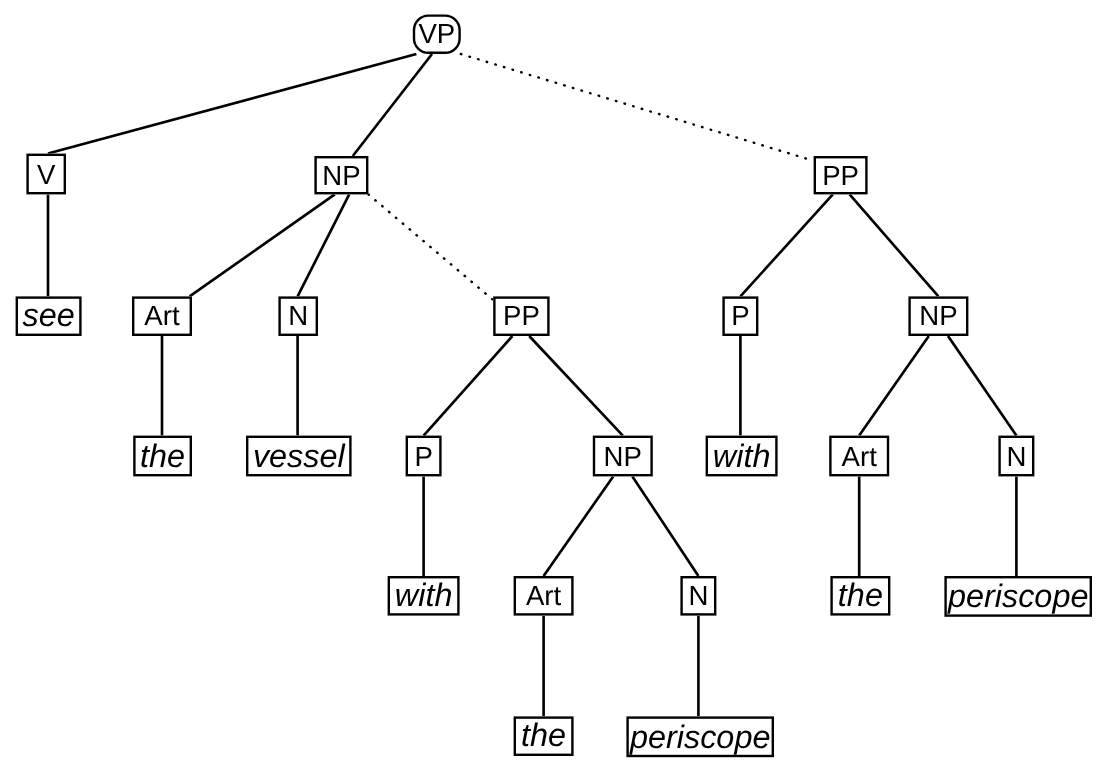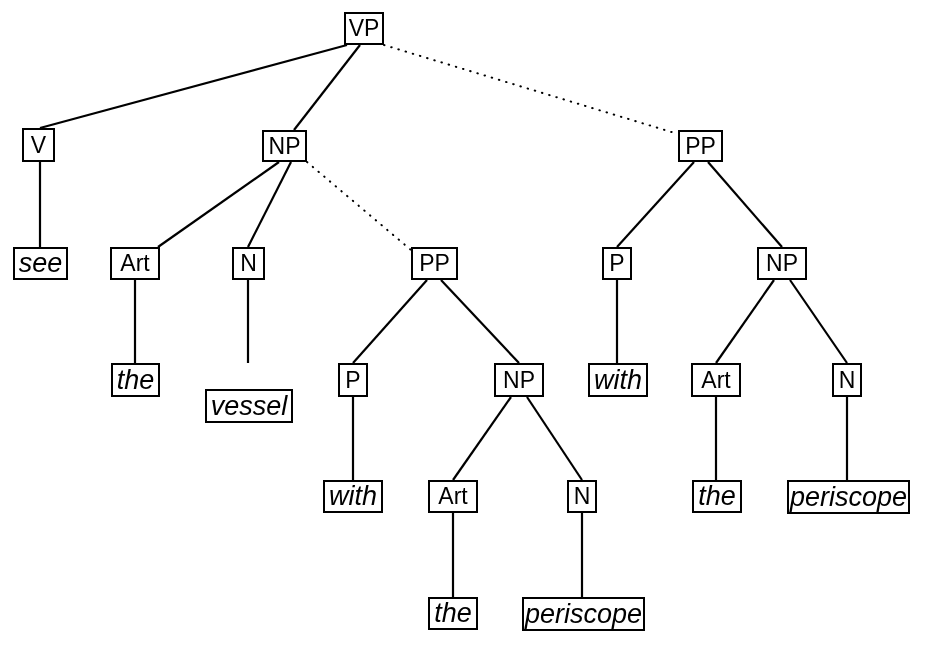--- a/index.html
+++ b/index.html
@@ -66,32 +66,32 @@
       <line x1="582" y1="513" x2="582" y2="597" stroke="#000000" stroke-width="2.2"></line>
       <line x1="694" y1="162" x2="617" y2="247" stroke="#000000" stroke-width="2.2"></line>
       <line x1="708" y1="162" x2="782" y2="247" stroke="#000000" stroke-width="2.2"></line>
       <line x1="617" y1="280" x2="617" y2="363" stroke="#000000" stroke-width="2.2"></line>
       <line x1="774" y1="280" x2="716" y2="363" stroke="#000000" stroke-width="2.2"></line>
       <line x1="790" y1="280" x2="847" y2="363" stroke="#000000" stroke-width="2.2"></line>
       <line x1="716" y1="397" x2="716" y2="480" stroke="#000000" stroke-width="2.2"></line>
       <line x1="847" y1="397" x2="847" y2="480" stroke="#000000" stroke-width="2.2"></line>
     </svg>
   <div id="node-layer">
-      <div class="node cat" style="left: 344px; top: 12px; width: 40px; height: 33px;">VP</div>
+      <div class="node cat" style="left: 344px; top: 12px; width: 40px; height: 33px; border-radius: 13px;">VP</div>
       <div class="node cat" style="left: 22px; top: 128px; width: 33px; height: 34px;">V</div>
       <div class="node cat" style="left: 262px; top: 130px; width: 45px; height: 32px;">NP</div>
       <div class="node cat" style="left: 678px; top: 130px; width: 45px; height: 32px;">PP</div>
       <div class="node word" style="left: 13px; top: 247px; width: 55px; height: 33px;">see</div>
       <div class="node cat" style="left: 110px; top: 247px; width: 50px; height: 33px;">Art</div>
       <div class="node cat" style="left: 232px; top: 247px; width: 33px; height: 33px;">N</div>
       <div class="node cat" style="left: 411px; top: 247px; width: 47px; height: 33px;">PP</div>
       <div class="node cat" style="left: 602px; top: 247px; width: 30px; height: 33px;">P</div>
       <div class="node cat" style="left: 757px; top: 247px; width: 50px; height: 33px;">NP</div>
       <div class="node word" style="left: 111px; top: 363px; width: 49px; height: 34px;">the</div>
-      <div class="node word" style="left: 205px; top: 363px; width: 88px; height: 34px; margin-top: 26px;">vessel</div>
+      <div class="node word" style="left: 205px; top: 363px; width: 88px; height: 34px;">vessel</div>
       <div class="node cat" style="left: 338px; top: 363px; width: 30px; height: 34px;">P</div>
       <div class="node cat" style="left: 494px; top: 363px; width: 50px; height: 34px;">NP</div>
       <div class="node word" style="left: 588px; top: 363px; width: 60px; height: 34px;">with</div>
       <div class="node cat" style="left: 691px; top: 363px; width: 50px; height: 34px;">Art</div>
       <div class="node cat" style="left: 832px; top: 363px; width: 30px; height: 34px;">N</div>
       <div class="node word" style="left: 323px; top: 480px; width: 60px; height: 33px;">with</div>
       <div class="node cat" style="left: 428px; top: 480px; width: 50px; height: 33px;">Art</div>
       <div class="node cat" style="left: 567px; top: 480px; width: 30px; height: 33px;">N</div>
       <div class="node word" style="left: 692px; top: 480px; width: 50px; height: 33px;">the</div>
       <div class="node word" style="left: 787px; top: 480px; width: 123px; height: 34px;">periscope</div>

